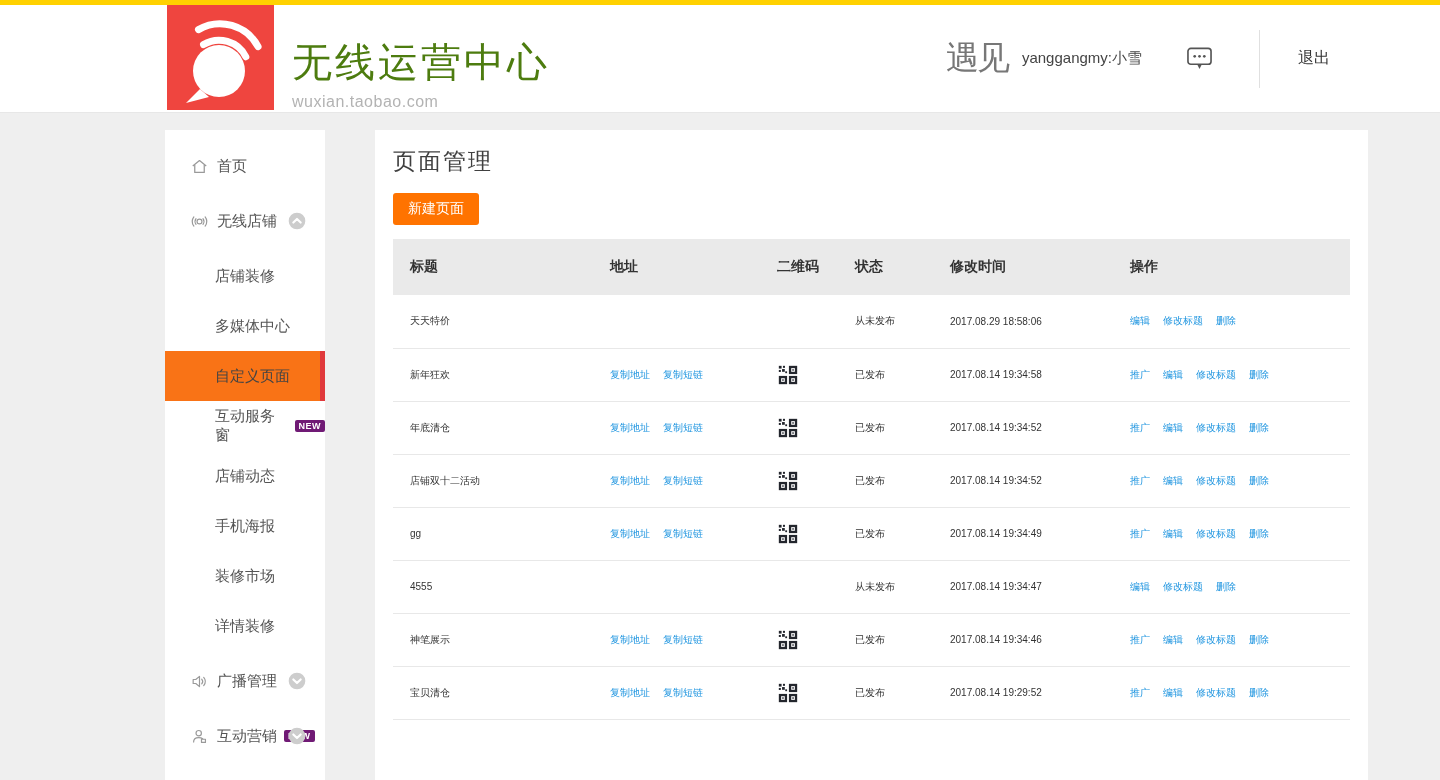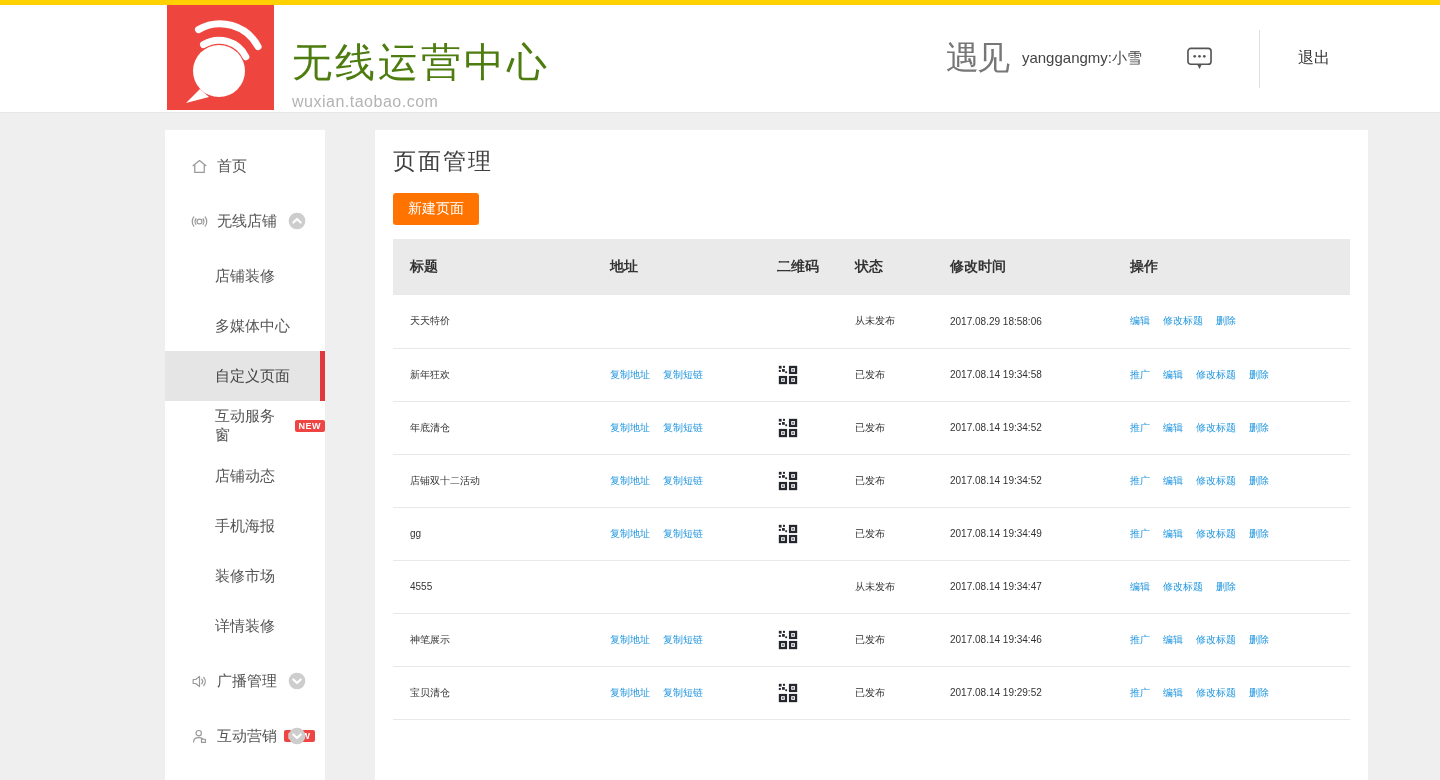--- a/index.html
+++ b/index.html
@@ -18,24 +18,24 @@
   .username { font-size:15px; color:#444; margin-right:44px; }
   .chat { margin-right:46px; cursor:pointer; display:flex; align-items:center; }
   .vdiv { width:1px; height:58px; background:#e0e0e0; margin-right:38px; }
   .logout { font-size:16px; color:#333; text-decoration:none; cursor:pointer; }
 
   
   aside { position:absolute; left:165px; top:130px; bottom:0; width:160px; background:#fff; padding-top:6px; }
   .side-item { position:relative; height:50px; display:flex; align-items:center; cursor:pointer; font-size:15px; color:#555; }
   .side-item.lvl0 { margin:5px 0; padding-left:23px; }
   .side-item.lvl1 { padding-left:50px; font-size:15px; }
-  .side-item.selected { background:#e5e5e5; border-right:5px solid #E0393C; color:#444;font-family:Liberation Serif, serif; }
+  .side-item.selected { background:#f97316; border-right:5px solid #E0393C; color:#444;font-family:Liberation Serif, serif; }
   .side-icon { width:22px; display:inline-flex; justify-content:center; margin-right:7px; }
   .chev { position:absolute; right:18px; top:15px; }
-  .badge { display:inline-block; margin-left:7px; background:#ef4444; color:#fff; font-size:9px; font-weight:bold;
+  .badge { display:inline-block; margin-left:7px; background:#701a75; color:#fff; font-size:9px; font-weight:bold;
     padding:2px 4px 1px; border-radius:2px; line-height:1; letter-spacing:0.5px; }
 
   
   main { position:absolute; left:375px; right:72px; top:130px; bottom:0; background:#fff; padding:16px 18px; }
   h2.page-title { font-family:"DejaVu Serif","Liberation Serif",serif; font-weight:normal;
     font-size:23px; color:#404040; letter-spacing:2px; }
   .btn-new { display:inline-block; margin-top:16px; background:#FF7300; color:#fff; border:none; border-radius:3px;
     font-size:14px; padding:7px 15px; cursor:pointer; font-family:inherit; }
 
   table { width:100%; border-collapse:collapse; table-layout:fixed; margin-top:14px; }

